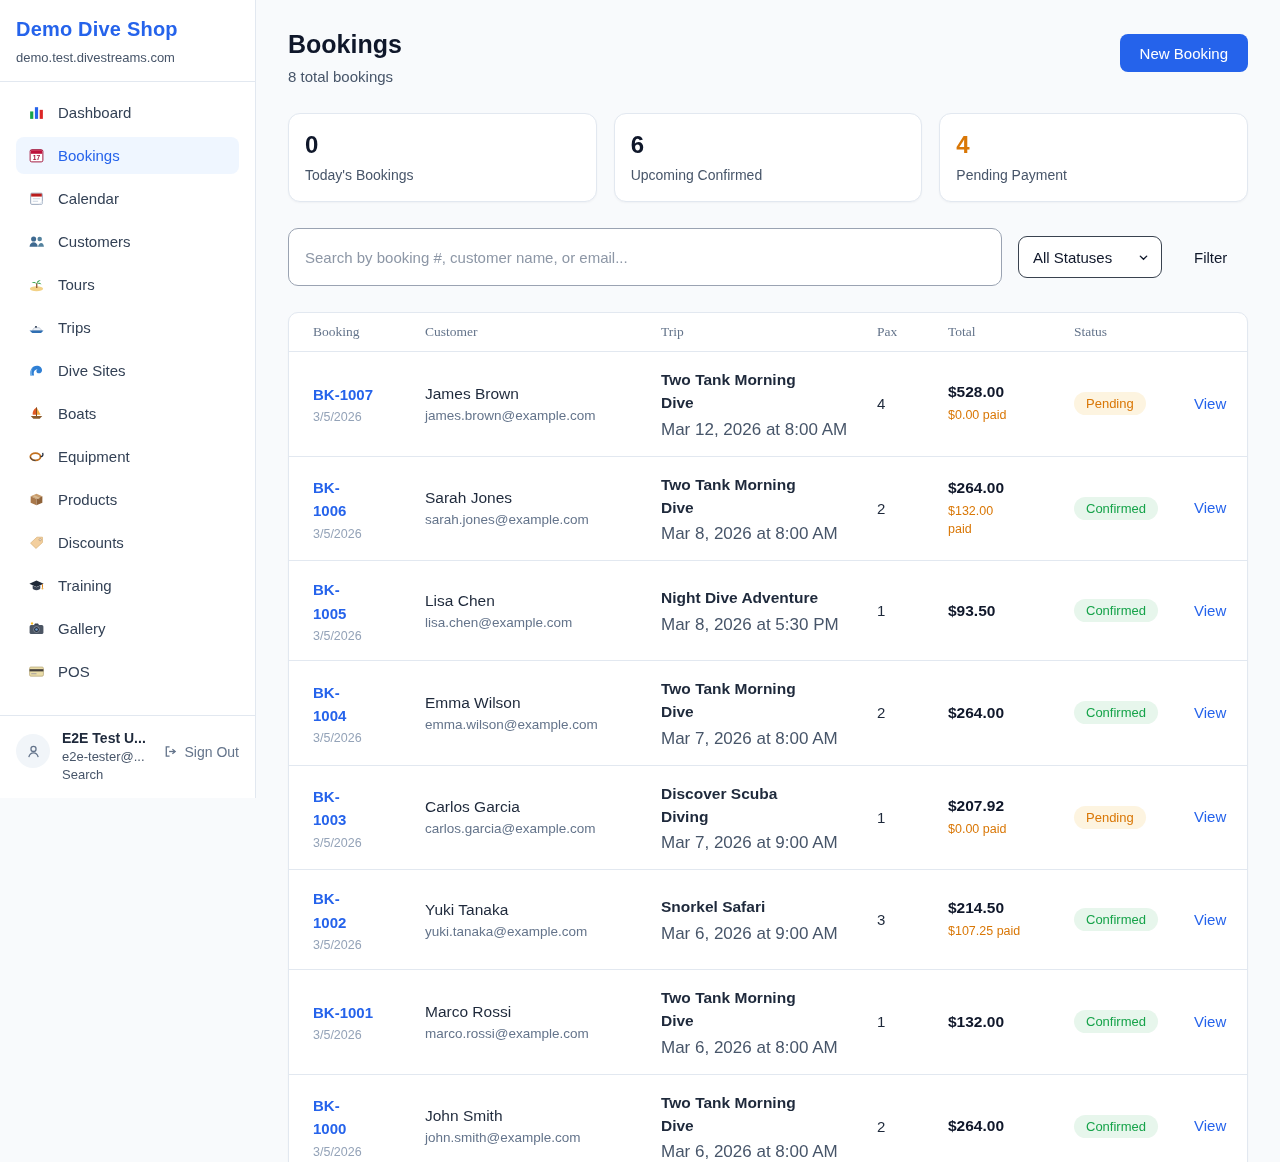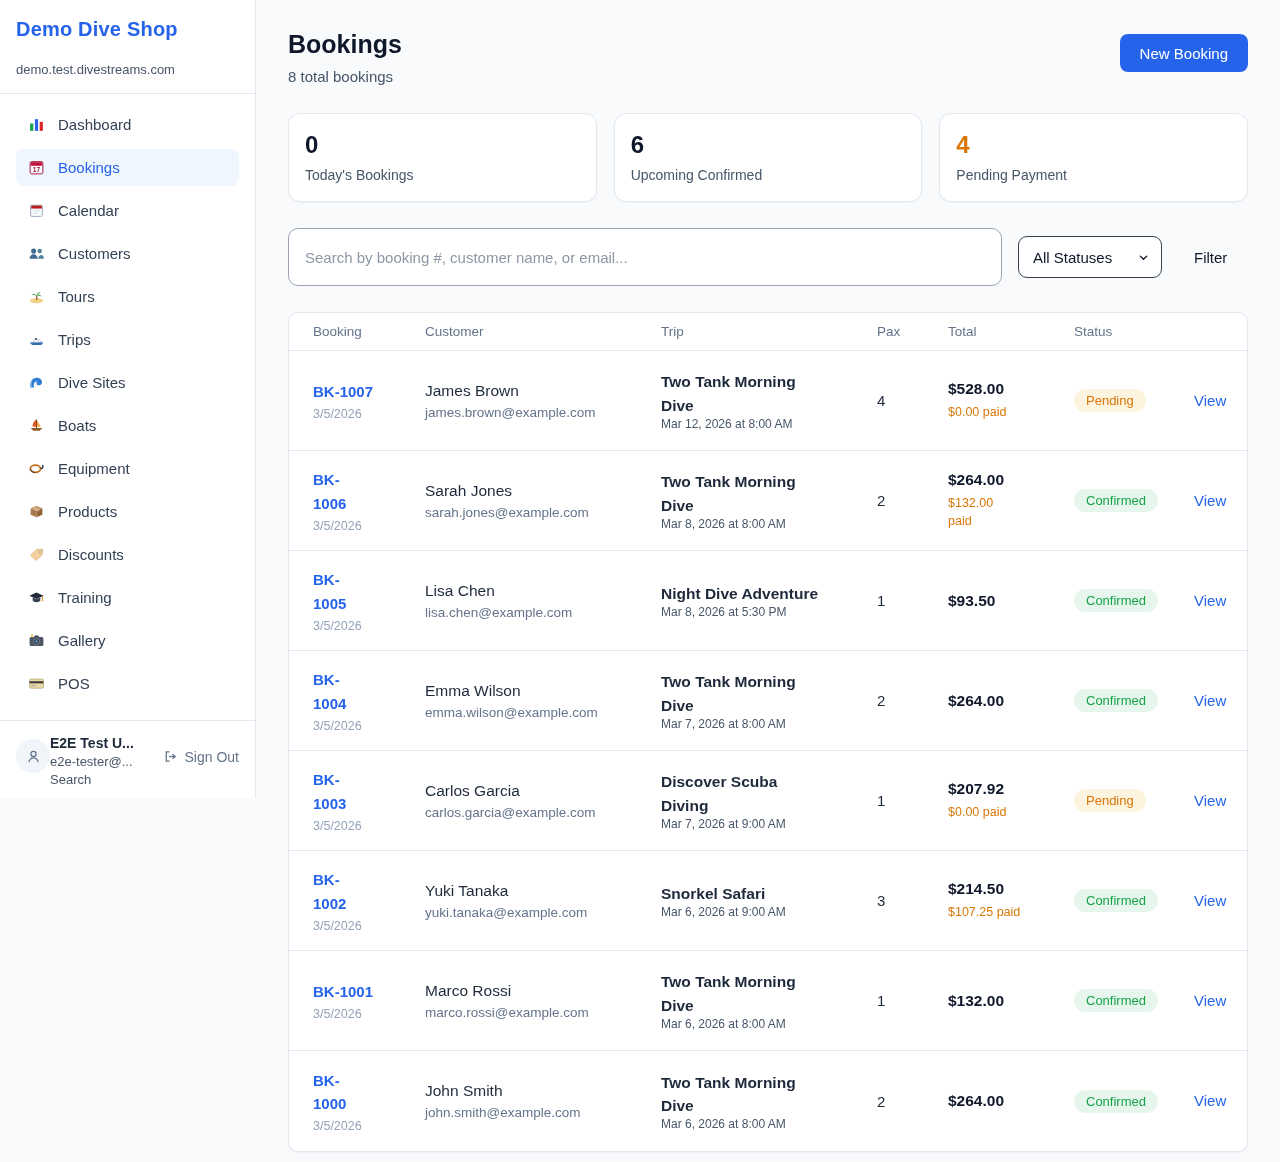--- a/index.html
+++ b/index.html
@@ -17,32 +17,32 @@
   svg{display:block;}
 
   
   .sidebar{
     position:absolute; left:0; top:0; width:256px; height:798px;
     background:var(--card-bg); border-right:1px solid var(--border);
     display:flex; flex-direction:column;
   }
   .brand{padding:18px 16px 16px; border-bottom:1px solid var(--border);}
   .brand-name{font-size:20px; font-weight:bold; color:var(--accent); letter-spacing:.2px;}
-  .brand-domain{font-size:13px; color:var(--muted); margin-top:21px;}
+  .brand-domain{font-size:13px; color:var(--muted); margin-top:9px;}
   .nav{padding:12px 16px; flex:1 1 auto;}
   .nav-item{
     display:flex; align-items:center; gap:13px; padding:10px 12px;
     border-radius:8px; font-size:15px; color:#334155; cursor:pointer; margin-bottom:6px;
   }
   .nav-item.active{background:var(--active-bg); color:var(--accent); font-weight:500;}
   .nav-icon{width:17px; height:17px; flex:0 0 auto;}
   .nav-icon svg{width:17px;height:17px;}
   .side-footer{
     border-top:1px solid var(--border); padding:14px 16px 16px;
-    display:flex; align-items:flex-start; 
+    display:flex; align-items:flex-start; gap:12px;
   }
   .avatar{
     width:34px;height:34px;border-radius:50%;background:#f1f5f9;
     display:flex;align-items:center;justify-content:center; flex:0 0 auto; margin-top:4px;
   }
   .avatar svg{width:17px;height:17px;}
   .user-meta{min-width:0; width:104px;}
   .user-name{font-size:14px;font-weight:bold;color:#1e293b;white-space:nowrap;}
   .user-email,.user-role{font-size:13px;color:var(--muted);margin-top:3px;white-space:nowrap;}
   .signout{
@@ -88,31 +88,31 @@
     background:none;border:none;font-family:inherit;font-size:15px;color:#0f172a;
     cursor:pointer; margin-left:16px;
   }
 
   
   .table-card{
     margin-top:26px; background:var(--card-bg); border:1px solid var(--border);
     border-radius:10px; overflow:hidden; box-shadow:0 1px 2px rgba(15,23,42,.04);
   }
   .tgrid{display:grid; grid-template-columns:112px 236px 216px 71px 126px 120px 1fr; align-items:center;}
-  .thead{padding:11px 24px; border-bottom:1px solid var(--border);}
+  .thead{padding:11px 24px; border-bottom:1px solid var(--border);font-family:Liberation Serif, serif;}
   .th{font-size:13.5px; color:#64748b; font-weight:normal;}
   .trow{padding:16px 24px; border-bottom:1px solid var(--border); min-height:100px;}
   .trow:last-child{border-bottom:none;}
   .cell{padding-right:14px;}
   .bk-id{font-size:15px; font-weight:bold; color:var(--accent); white-space:pre-line; cursor:pointer; line-height:1.55;}
   .bk-date{font-size:12.5px; color:var(--faint); margin-top:4px;}
   .cust-name{font-size:15.5px; color:#1e293b;}
   .cust-email{font-size:13.5px; color:#64748b; margin-top:5px;}
   .trip-name{font-size:15.5px; font-weight:600; color:#1e293b; white-space:pre-line; line-height:1.5; max-width:175px;}
-  .trip-date{font-size:12px; color:var(--muted); }
+  .trip-date{font-size:17px; color:var(--muted); margin-top:5px;}
   .pax{font-size:15px; color:#1e293b;}
   .total{font-size:15.5px; font-weight:bold; color:#0f172a;}
   .paid{font-size:12.5px; color:var(--orange); margin-top:5px; white-space:pre-line; line-height:1.45;}
   .badge{
     display:inline-block; font-size:13px; padding:5px 12px; border-radius:999px; line-height:1;
   }
   .badge.pending{background:var(--pending-bg); color:var(--orange);}
   .badge.confirmed{background:var(--confirmed-bg); color:var(--green);}
   .view-link{font-size:15px; color:var(--accent); font-weight:500; cursor:pointer;}
 </style>

